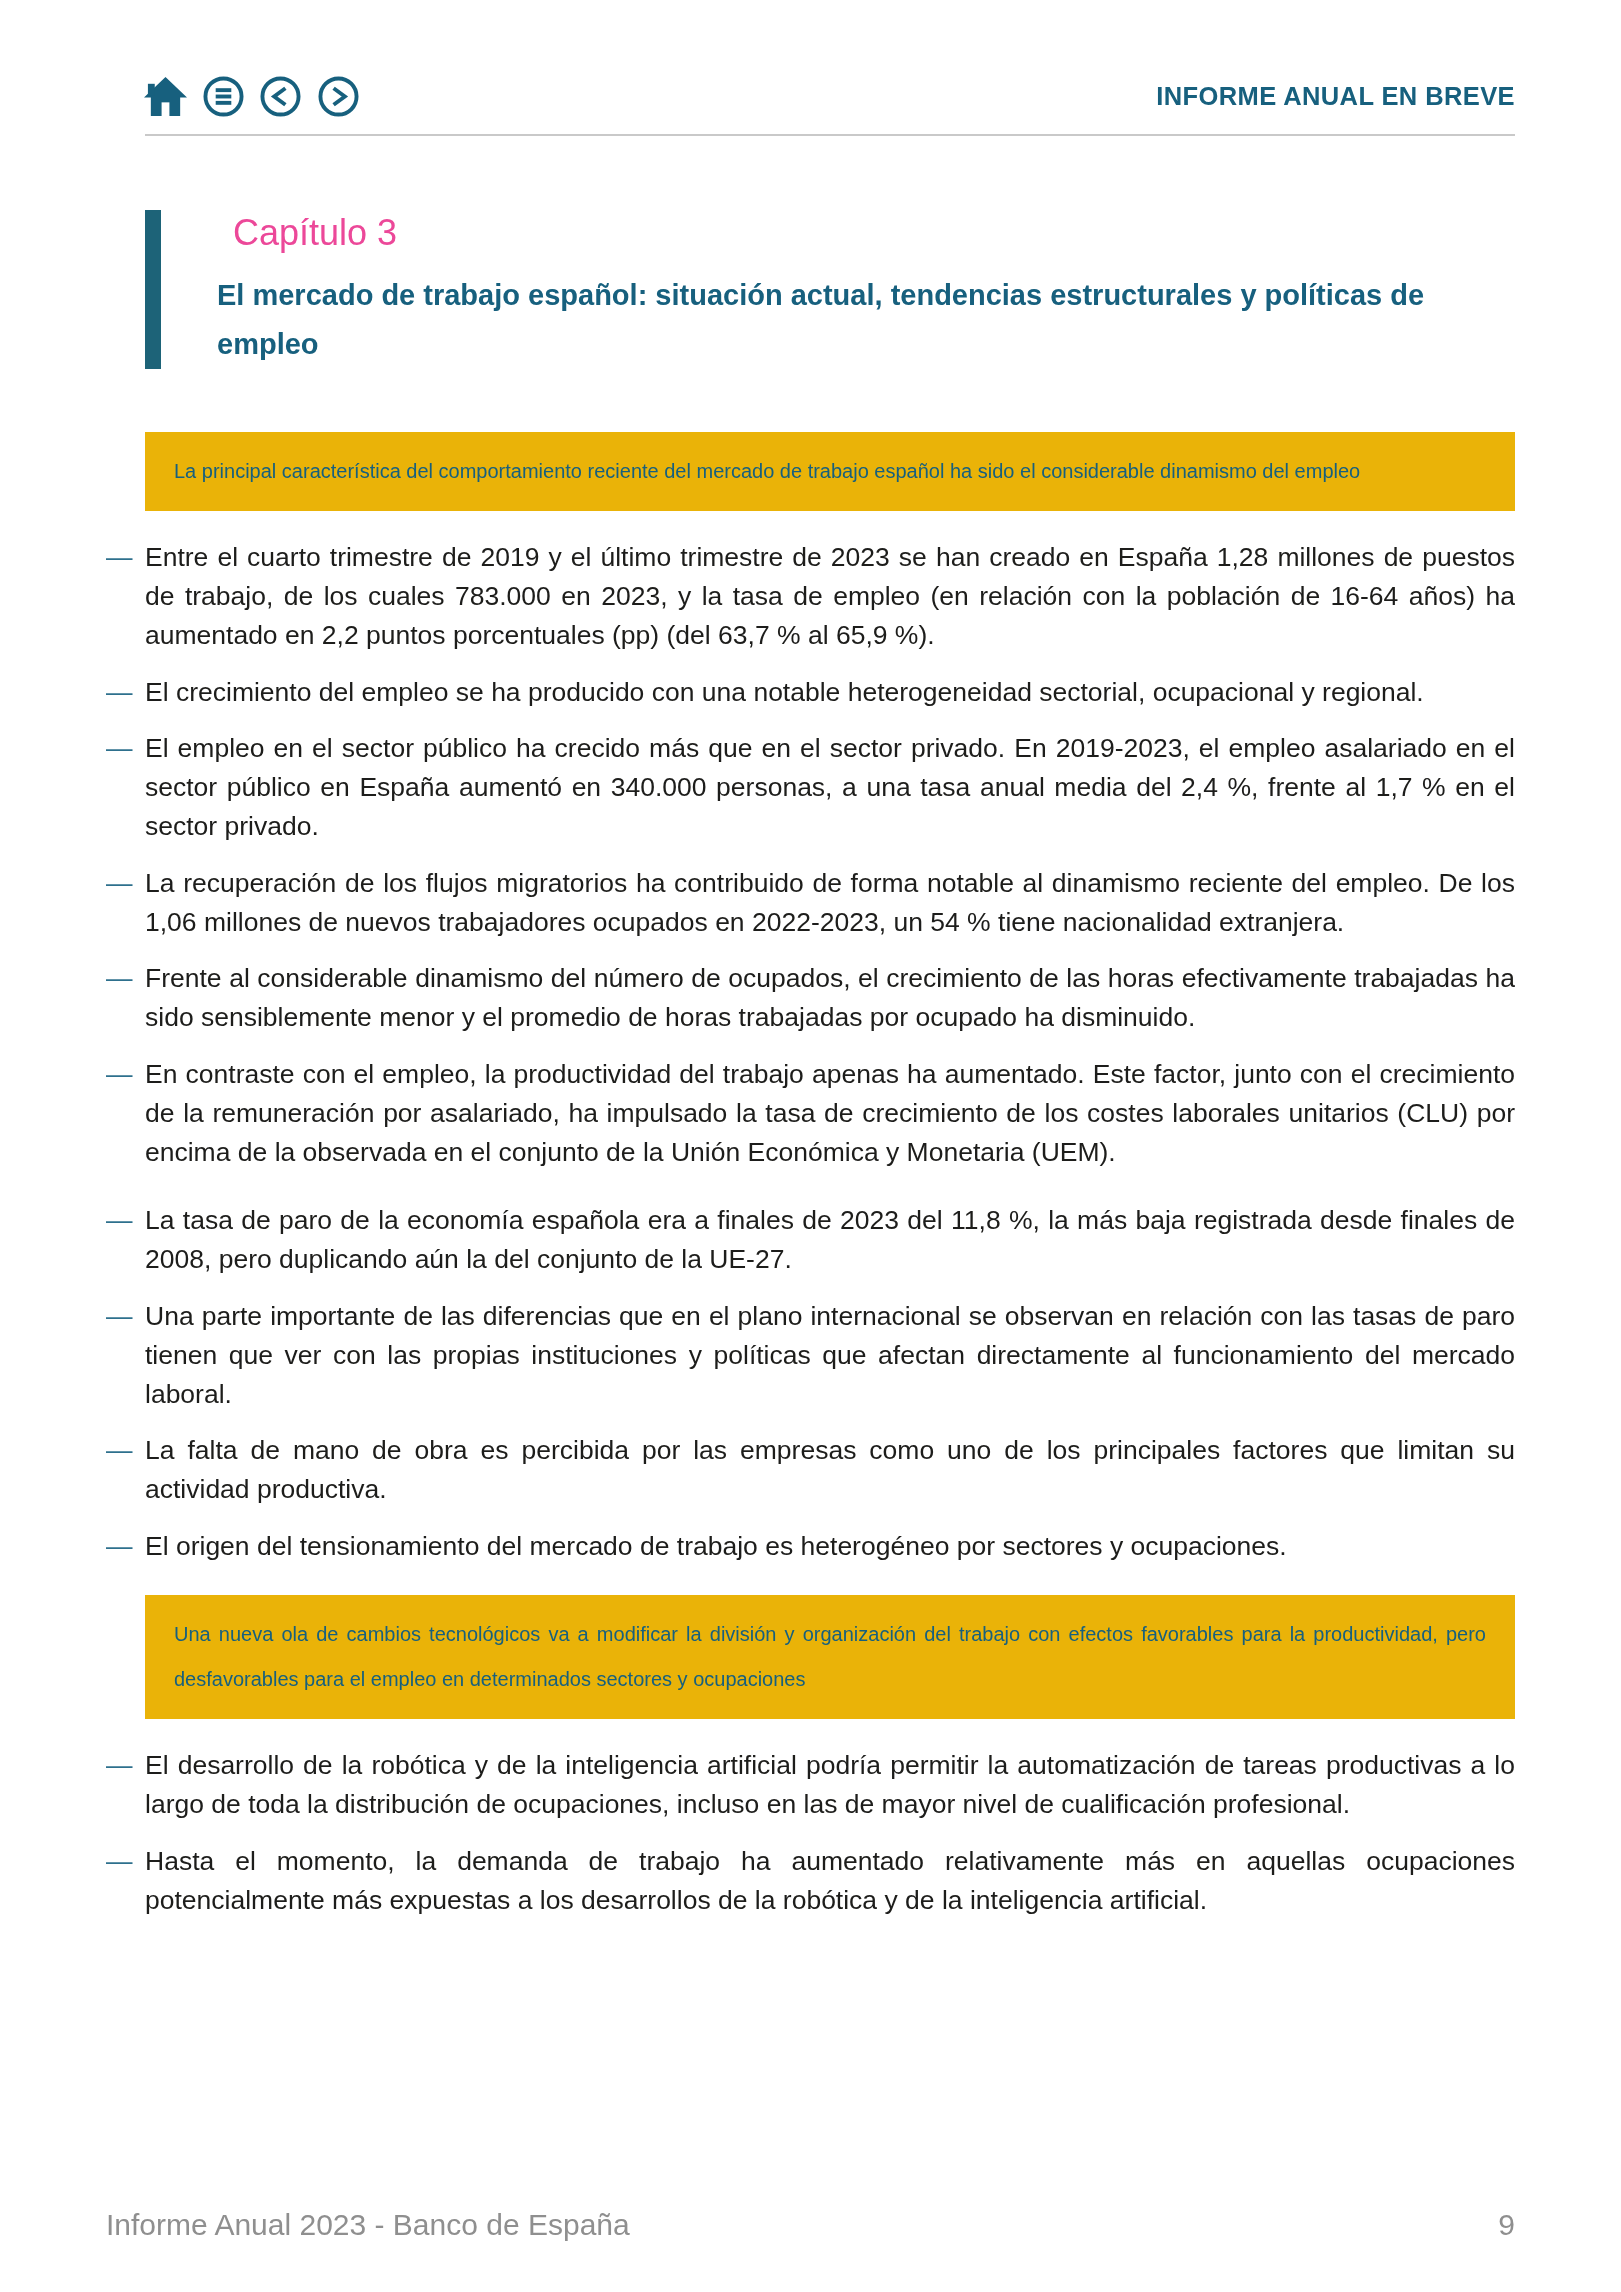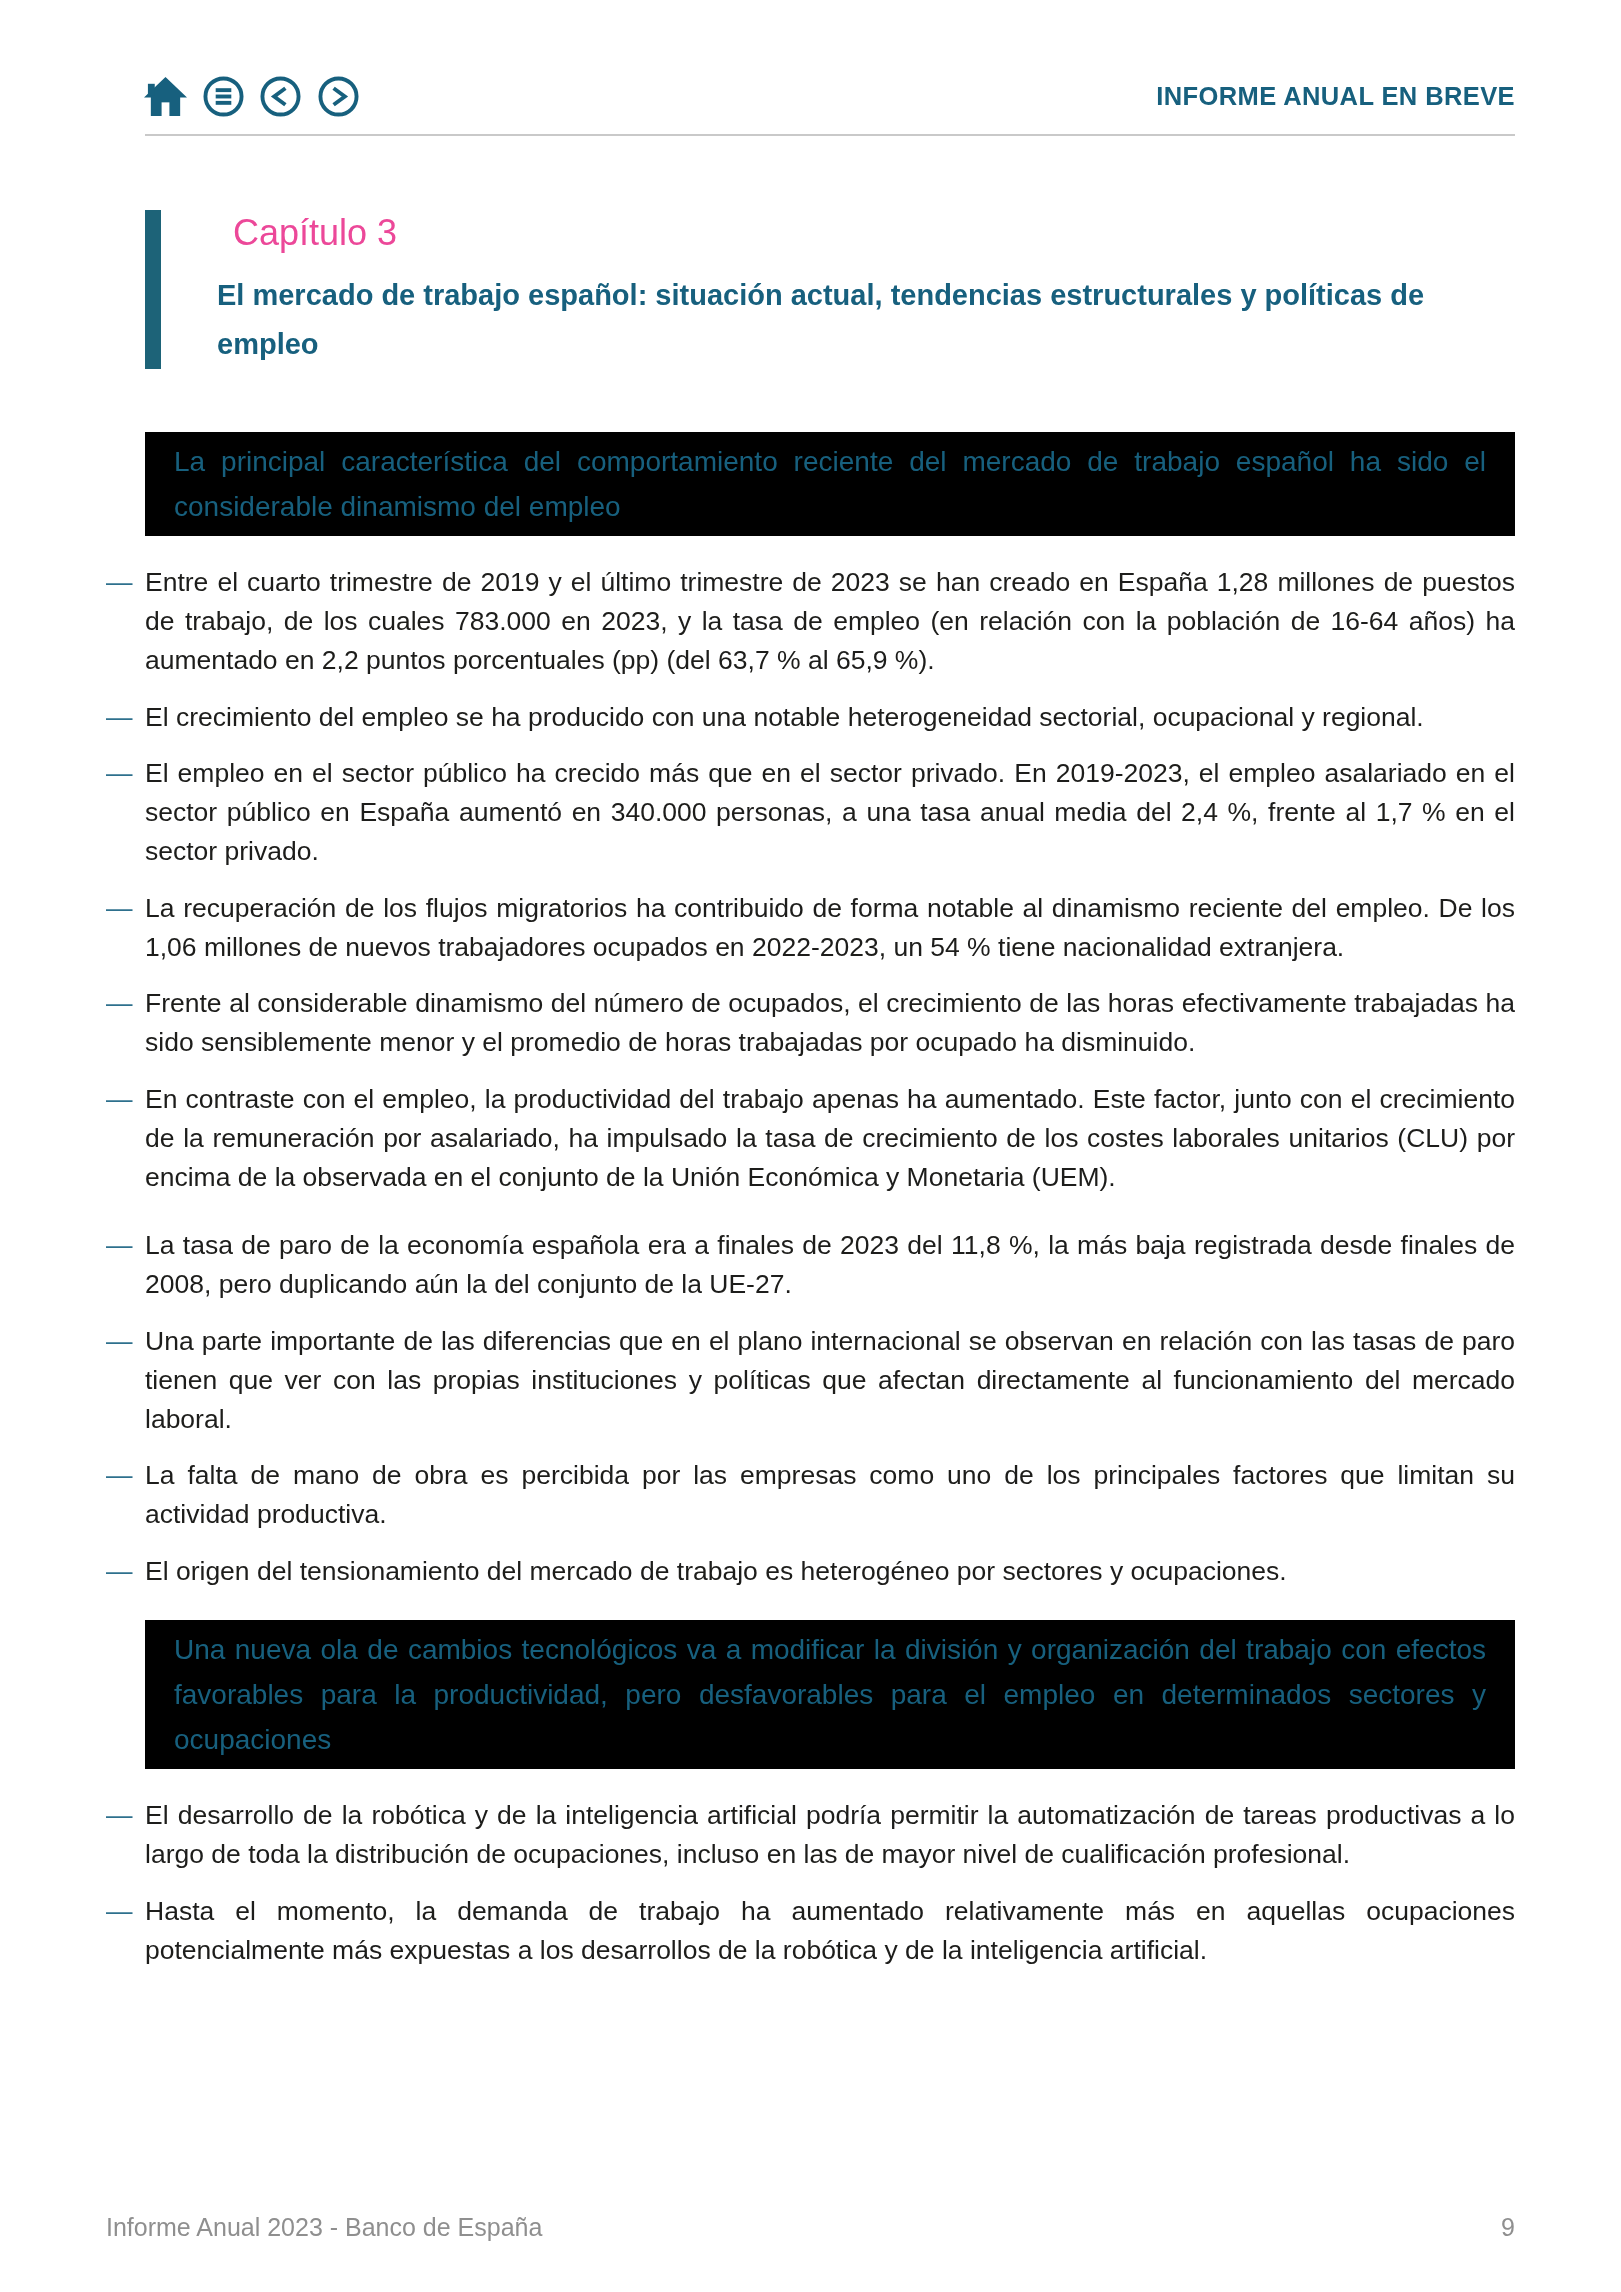--- a/index.html
+++ b/index.html
@@ -74,25 +74,25 @@
   .chapter-subtitle {
     color: #17607e;
     font-size: 29px;
     line-height: 49px;
     margin: 7.8px 0 0 0;
     max-width: 1235px;
   }
 
   
   .highlight-box {
-    background: #000000;
+    background: #eab308;
     color: #17607e;
-    font-size: 28px;
+    font-size: 20px;
     line-height: 45px;
-    padding: 7px 29px;
+    padding: 17px 29px;
     text-align: justify;
   }
   .section:first-of-type .highlight-box { margin-top: 63px; }
   .section + .section .highlight-box { margin-top: 13.7px; }
 
   
   .bullets {
     margin-top: 27.4px;
     margin-bottom: 29px;
   }
@@ -118,21 +118,21 @@
 
   
   .footer {
     position: absolute;
     left: 106px;
     right: 106px;
     bottom: 51px;
     display: flex;
     justify-content: space-between;
     color: #8f8f8f;
-    font-size: 25px;
+    font-size: 30px;
   }
 </style>
 </head>
 <body>
 
 <div class="content">
 
   <div class="header-bar">
     <div class="nav-icons">
       <button class="icon-btn" title="">

